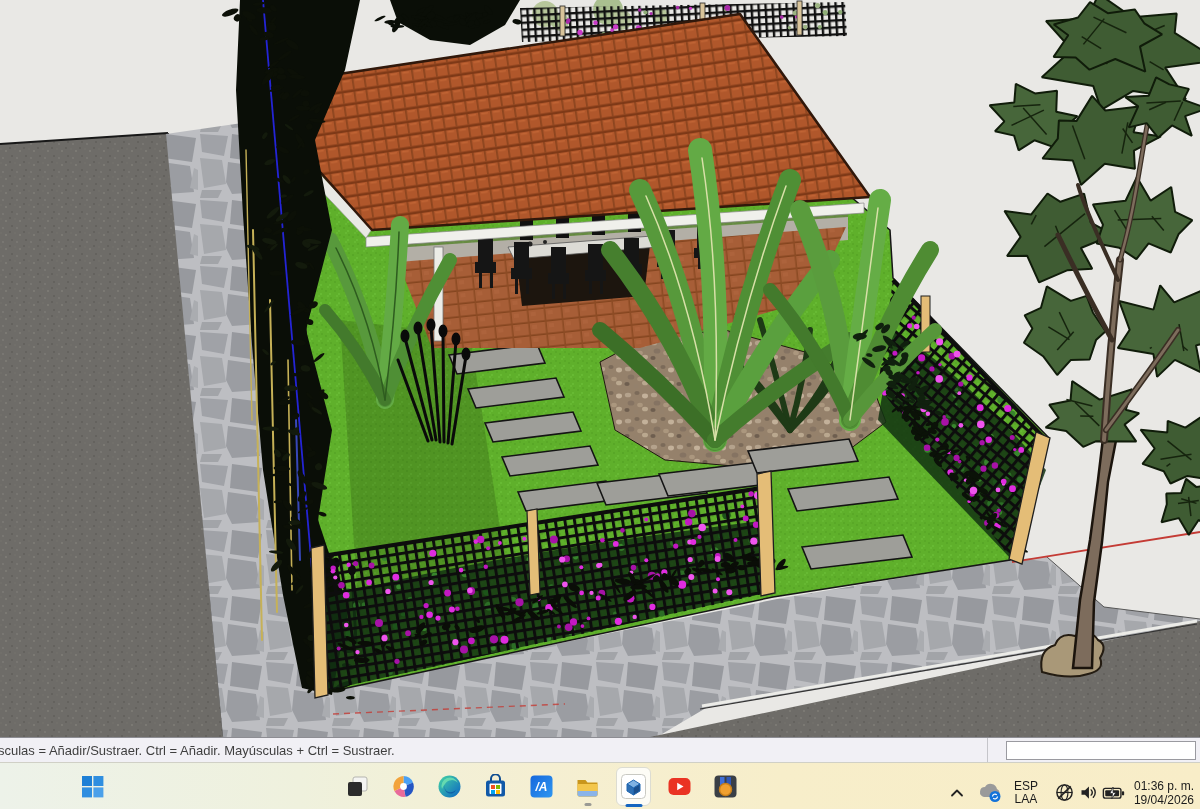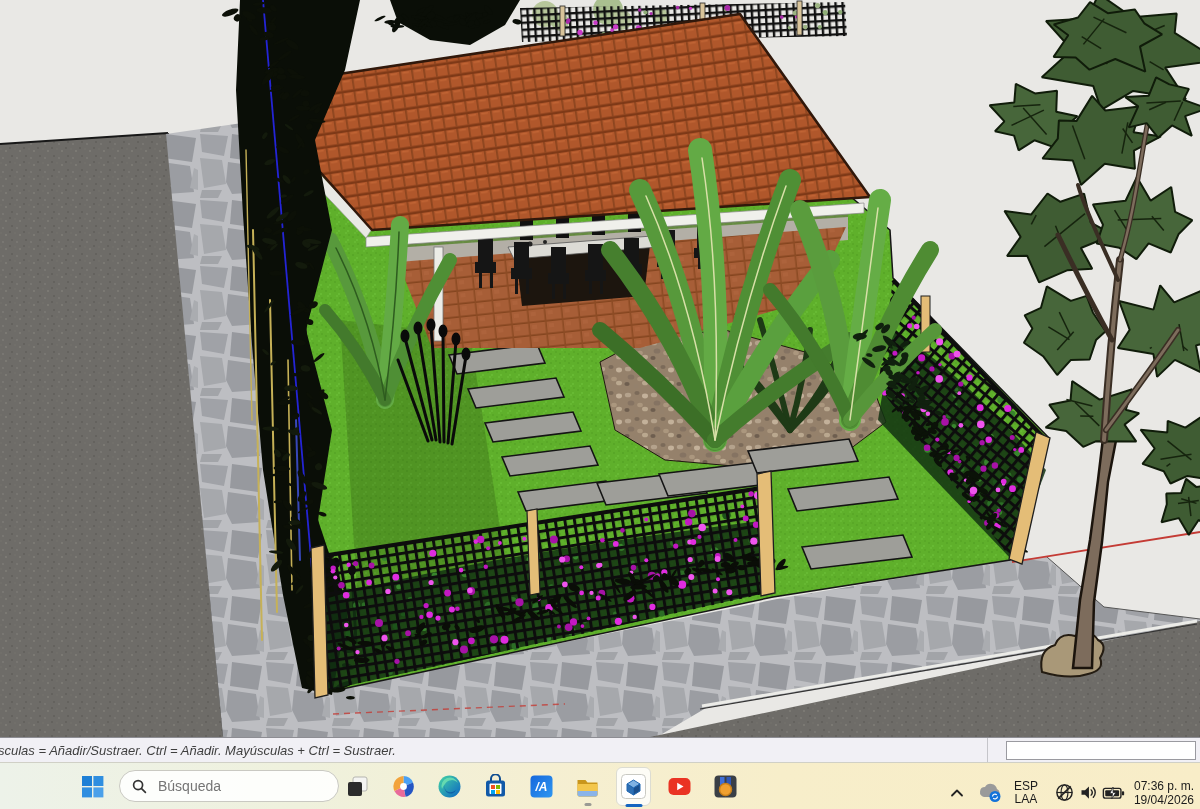--- a/index.html
+++ b/index.html
@@ -1,19 +1,19 @@
 <!DOCTYPE html>
 <html style="--sky: #e9e8e5; --asphalt: #6e6c68; --flagstone: #bdbec2; --lawn: #5fb02b; --roof: #b0572b; --patio_tile: #a75e37; --pebble: #95816b; --fence_post: #e4bd77; --flower: #e02ce0; --banana_leaf: #57993b; --tree_foliage: #47663a; --trunk: #7d6c5c;"><head>
 <meta charset="utf-8">
 <style>
   html,body{margin:0;padding:0;background:#000;}
   .screen{position:relative;width:1200px;height:809px;overflow:hidden;font-family:"Liberation Sans",sans-serif;background:#e9e8e5;}
   .viewport{position:absolute;top:0;left:0;width:1200px;height:737px;}
   
-  .statusbar{position:absolute;top:737px;left:0;width:1200px;height:25px;background:#f1f0f5;border-top:1px solid #8d8d93;box-sizing:border-box;display:flex;align-items:center;font-style:italic;}
+  .statusbar{position:absolute;top:737px;left:0;width:1200px;height:25px;background:#f1f0f5;border-top:1px solid #8d8d93;box-sizing:border-box;display:flex;align-items:center;}
   .status-hint{font-size:13px;color:#3f3f3f;white-space:nowrap;margin-left:-2px;overflow:hidden;flex:0 0 auto;}
   .status-spacer{flex:1;}
   .status-divider{width:1px;height:100%;background:#c5c5ca;margin-right:18px;}
   .measure-box{width:188px;height:17px;background:#ffffff;border:1px solid #9a9aa0;margin-right:4px;font-size:12px;color:#333;}
   
   .taskbar{position:absolute;top:762px;left:0;width:1200px;height:47px;background:linear-gradient(90deg,#edf2e9 0%,#eff1dd 25%,#f5efd2 45%,#f7eeca 65%,#f8edc8 100%);border-top:1px solid #d0d0c6;box-sizing:border-box;}
   .start-btn{position:absolute;left:80px;top:11px;width:25px;height:25px;display:flex;align-items:center;justify-content:center;border-radius:4px;}
   .search-pill{position:absolute;left:119px;top:7px;width:220px;height:32px;background:rgba(255,255,255,.88);border:1px solid #c9c9c2;border-radius:17px;display:flex;align-items:center;box-sizing:border-box;padding-left:12px;}
   .search-pill input{border:none;outline:none;background:transparent;font-size:14px;color:#3c3c3c;margin-left:9px;width:150px;font-family:"Liberation Sans",sans-serif;}
   .app-icons{position:absolute;left:345px;top:0;height:47px;display:flex;align-items:center;gap:21px;}
@@ -1059,27 +1059,20 @@
 
   <div class="start-btn">
     <svg width="23" height="23" viewBox="0 0 23 23">
       <rect x="1" y="1" width="10" height="10" fill="#1d7fd6"></rect>
           <rect x="12.4" y="1" width="10" height="10" fill="#2f8ee0"></rect>
       <rect x="1" y="12.4" width="10" height="10" fill="#2f8ee0"></rect>
           <rect x="12.4" y="12.4" width="10" height="10" fill="#4ba0ea"></rect>
     </svg>
   </div>
 
-  <div class="search-pill">
-    <svg width="15" height="15" viewBox="0 0 16 16">
-      <circle cx="6.5" cy="6.5" r="4.8" fill="none" stroke="#333" stroke-width="1.8"></circle>
-      <line x1="10.2" y1="10.2" x2="14.3" y2="14.3" stroke="#333" stroke-width="1.8" stroke-linecap="round"></line>
-    </svg>
-    <input type="text" placeholder="Búsqueda" style="">
-  </div>
 
   <div class="app-icons">
     <div class="app-ic">
       <svg width="25" height="25" viewBox="0 0 25 25">
         <rect x="8" y="3" width="14" height="14" rx="2" fill="#f4f4f2" stroke="#b5b5b0"></rect>
         <rect x="3" y="8" width="14" height="14" rx="2" fill="#2b2b2b"></rect>
       </svg>
     </div>
     <div class="app-ic">
       <svg width="25" height="25" viewBox="0 0 25 25">
@@ -1170,19 +1163,19 @@
       <path d="M4,9.5 L8,9.5 12.5,5 V19 L8,14.5 H4 Z" fill="#222"></path>
       <path d="M15,9 a4.5,4.5 0 0 1 0,6 M17.5,6.5 a8,8 0 0 1 0,11" stroke="#222" stroke-width="1.6" fill="none" stroke-linecap="round"></path>
     </svg>
     <svg class="m-r8" width="24" height="20" viewBox="0 0 26 20">
       <rect x="1.5" y="5" width="19" height="10.5" rx="2" fill="none" stroke="#222" stroke-width="1.5"></rect>
       <rect x="21.5" y="8" width="2.5" height="4.5" rx="1" fill="#222"></rect>
       <rect x="3.5" y="7" width="15" height="6.5" rx="1" fill="#222"></rect>
       <path d="M12,3.5 L8.5,10.5 h3 L10.5,16.5 15,9.5 h-3 Z" fill="#fff" stroke="#222" stroke-width="0.8"></path>
     </svg>
     <div class="clock">
-      <div>07:36 p. m.</div>
+      <div>01:36 p. m.</div>
       <div>19/04/2026</div>
     </div>
   </div>
 </div>
 
 </div>
 
 </body></html>

